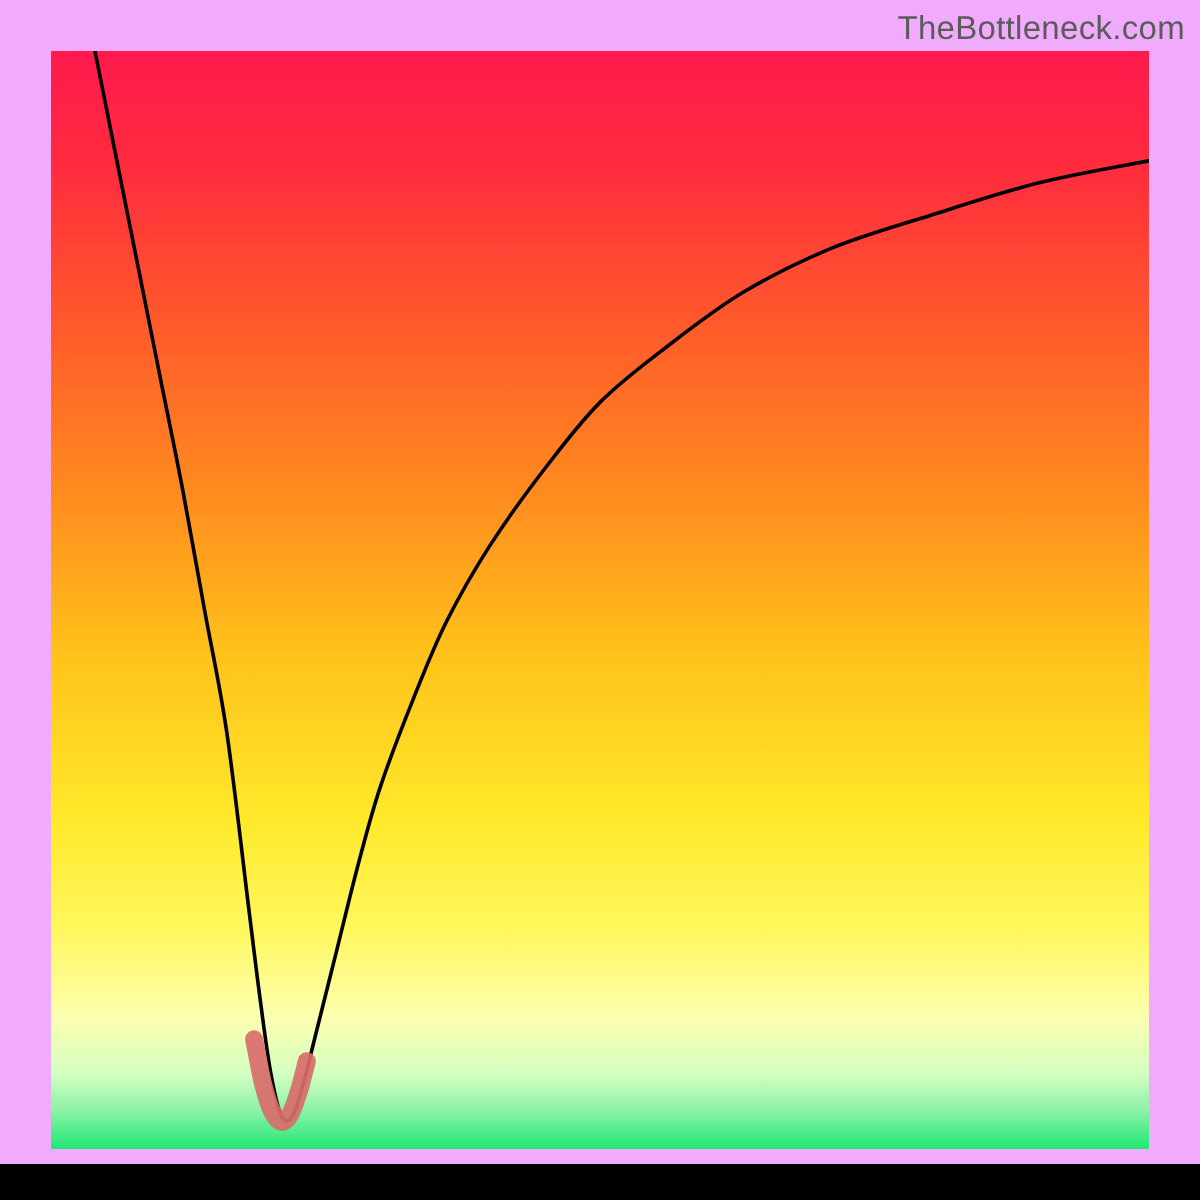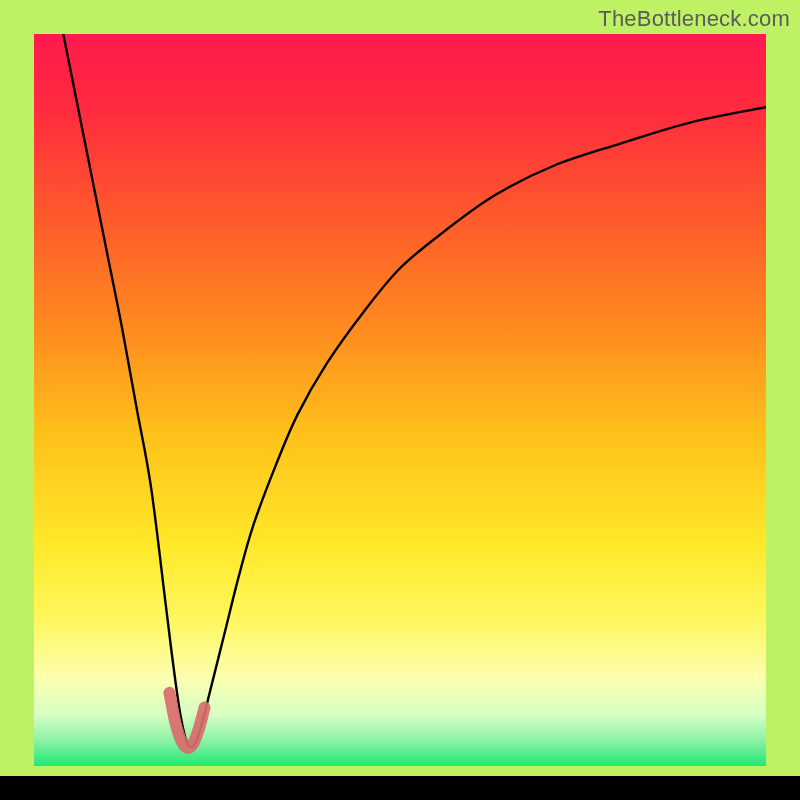--- a/index.html
+++ b/index.html
@@ -10,21 +10,21 @@
     background: #000;
     overflow: hidden;
     font-family: Arial, Helvetica, sans-serif;
   }
   .frame {
     position: absolute;
     left: 0;
     top: 0;
     width: 800px;
     height: 776px;
-    background: #bef264;
+    background: #f0abfc;
   }
   .plot-area {
     position: absolute;
     left: 34px;
     top: 34px;
     width: 732px;
     height: 732px;
     overflow: hidden;
   }
   .gradient {

